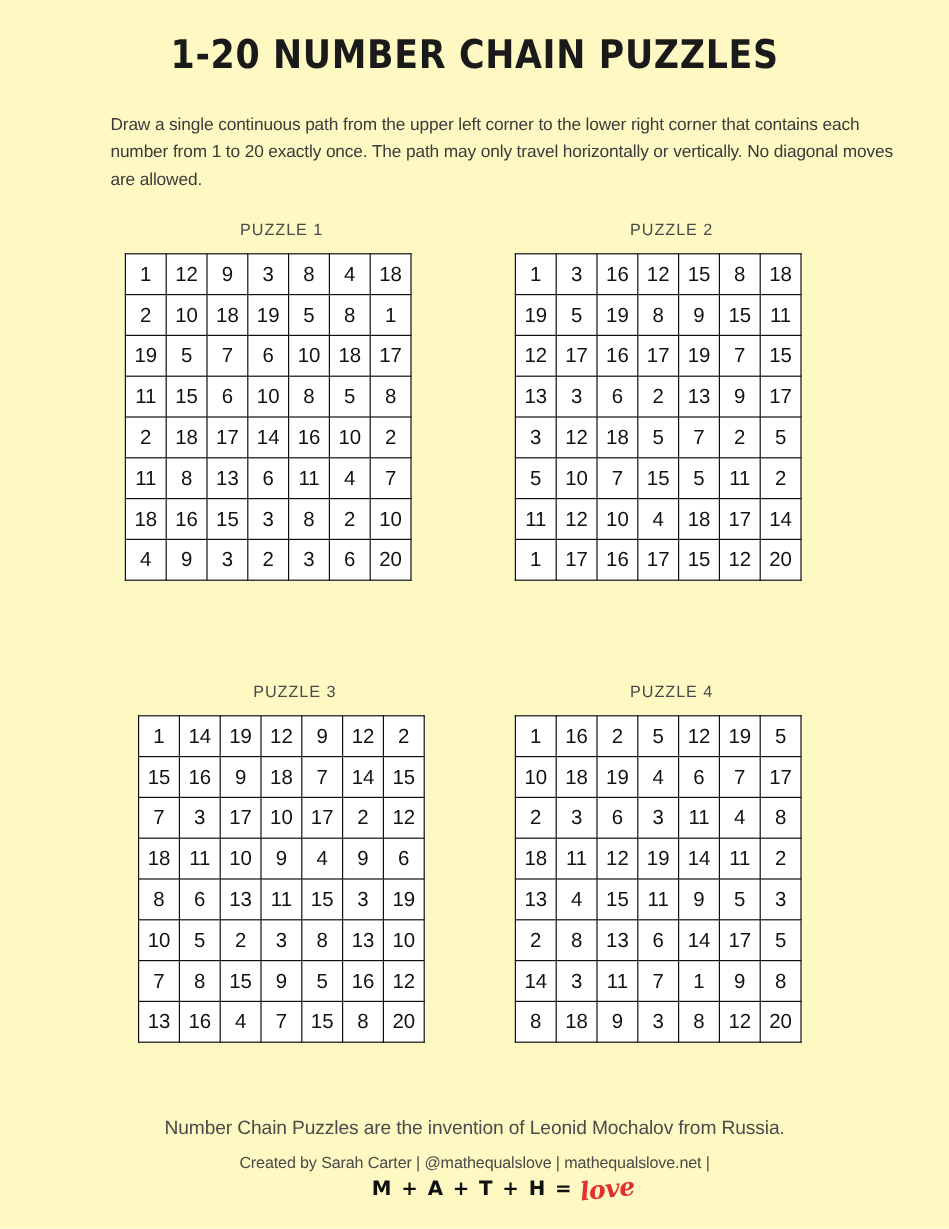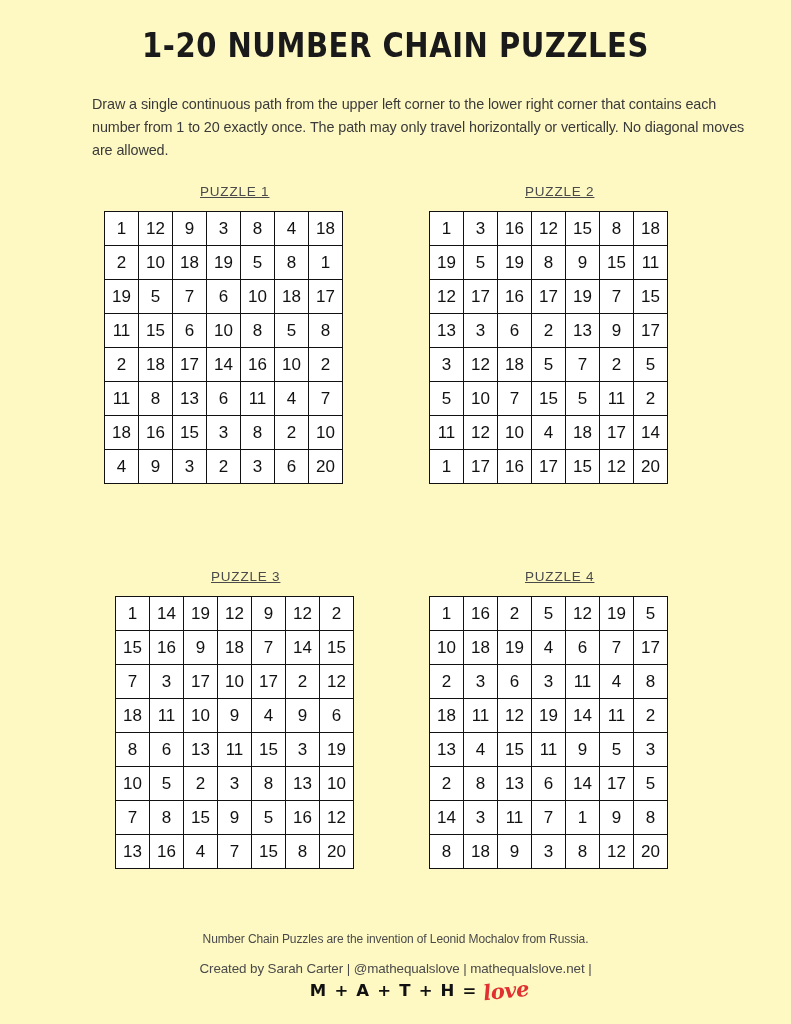--- a/index.html
+++ b/index.html
@@ -60,21 +60,20 @@
     position: absolute;
   }
   .puzzle-label {
     font-size: 13.5px;
     color: #4a4a4a;
     letter-spacing: 0.8px;
     text-align: left;
     margin: 0 0 12px 0;
     padding-left: 96px;
     font-family: "Liberation Sans", sans-serif;
-    text-decoration: underline;
   }
 
   .grid {
     border-collapse: collapse;
     border-spacing: 0;
     table-layout: fixed;
     background: #fff;
   }
   .grid td {
     width: 33px;
@@ -95,21 +94,21 @@
   #puzzle-3 { top: 569px; left: 104px; padding-left: 11px; }
   #puzzle-4 { top: 569px; left: 429px; }
 
   
   .attribution {
     position: absolute;
     top: 932px;
     left: 0;
     width: 791px;
     text-align: center;
-    font-size: 12px;
+    font-size: 16px;
     color: #4a4a4a;
     font-family: "Liberation Sans", sans-serif;
     letter-spacing: -0.1px;
   }
 
   .credit-row {
     position: absolute;
     top: 961px;
     left: 0;
     width: 791px;

